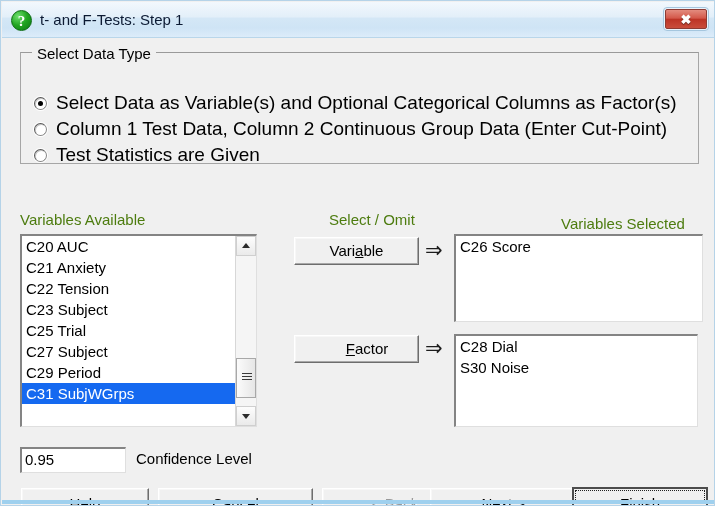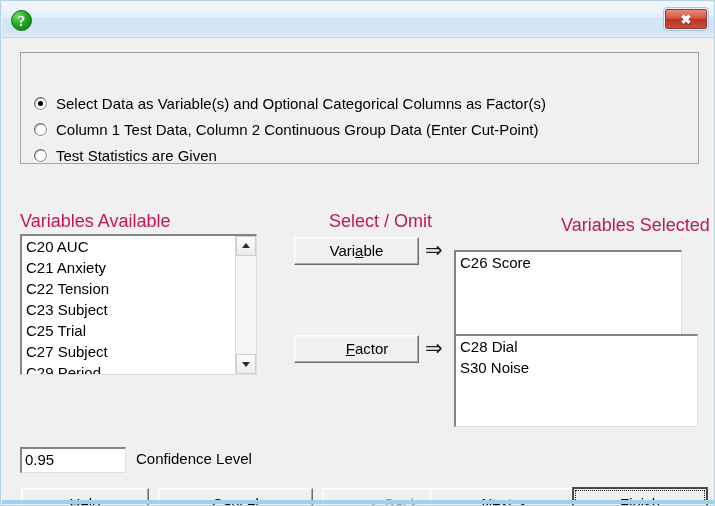--- a/index.html
+++ b/index.html
@@ -150,48 +150,48 @@
   }
   .radio-mark.checked::after {
     content: "";
     position: absolute;
     left: 3px; top: 3px;
     width: 5px; height: 5px;
     border-radius: 50%;
     background: #000000;
   }
   .radio-label {
-    font-size: 15px;
+    font-size: 19px;
     color: #000000;
   }
 
   
   .section-label {
     position: absolute;
-    font-size: 18px;
-    color: #be185d;
+    font-size: 15px;
+    color: #4d7c0f;
     white-space: nowrap;
     text-align: right;
   }
 
   
   .sunken {
     position: absolute;
     box-sizing: border-box;
     background: #ffffff;
     border-top: 2px solid #848484;
     border-left: 2px solid #848484;
     border-right: 1px solid #dfdfdf;
     border-bottom: 1px solid #dfdfdf;
     overflow: hidden;
   }
 
   #vars-available {
     left: 18px; top: 196px;
-    width: 237px; height: 141px;
+    width: 237px; height: 193px;
   }
   #vars-list {
     position: absolute;
     left: 0; top: 0;
     width: 213px;
   }
   .list-item {
     height: 21px;
     line-height: 21px;
     padding-left: 4px;
@@ -254,22 +254,22 @@
   }
   #sb-thumb .grip i {
     display: block;
     height: 1px;
     margin-bottom: 2px;
     background: #3a3a3a;
   }
 
   
   #vars-selected {
-    left: 452px; top: 212px;
-    width: 228px; height: 88px;
+    left: 452px; top: 196px;
+    width: 249px; height: 88px;
   }
   #factors-selected {
     left: 452px; top: 296px;
     width: 244px; height: 93px;
   }
   .box-item {
     height: 21px;
     line-height: 21px;
     padding-left: 4px;
     font-size: 15px;
@@ -359,30 +359,32 @@
 </style>
 </head>
 <body>
 
 <div id="window">
 
   <div id="titlebar">
     <div id="title-icon">
       <span>?</span>
     </div>
+    <div id="title-text">t- and F-Tests: Step 1</div>
     <div id="close-button">
       <div class="inner">
         <div class="glyph">✖</div>
       </div>
     </div>
   </div>
 
   <div id="client">
 
     <div id="groupbox"></div>
+    <div id="groupbox-label">Select Data Type</div>
 
     <div class="radio-row" style="top:54px">
       <span class="radio-mark checked"></span>
       <span class="radio-label">Select Data as Variable(s) and Optional Categorical Columns as Factor(s)</span>
     </div>
     <div class="radio-row" style="top:80px">
       <span class="radio-mark"></span>
       <span class="radio-label">Column 1 Test Data, Column 2 Continuous Group Data (Enter Cut-Point)</span>
     </div>
     <div class="radio-row" style="top:106px">

